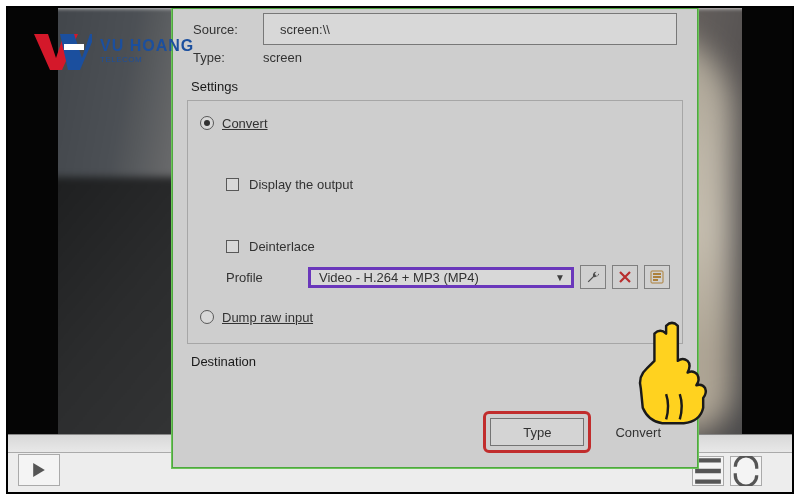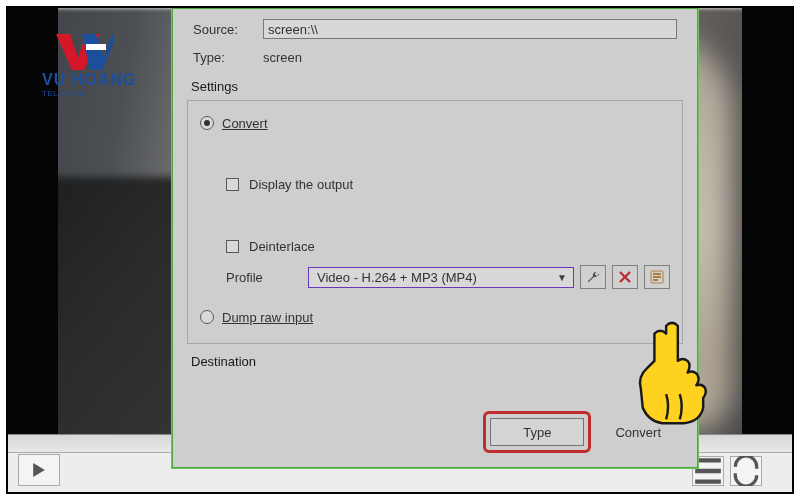--- a/index.html
+++ b/index.html
@@ -95,24 +95,24 @@
   .dialog {
     position:relative;
     width:100%; height:100%;
     color:#222;
     padding:0 14px;
   }
   .row { display:flex; align-items:center; height:28px; gap:10px; }
   .label { width:60px; text-align:left; color:#222; }
   .source-area { padding:6px 6px 0 6px; }
   .input {
-    flex:1; height:20px;
+    flex:1; height:32px;
     border:1px solid #7f7f7f;
     background:#fff;
-    padding:2px 4px;
+    padding:2px 16px;
     font: inherit;
     color:#222;
   }
   .input.wide { flex:1; }
   .section-title { margin:8px 0 6px 4px; color:#000000; }
   .groupbox {
     border:1px solid #bcbcbc;
     padding:10px 12px 14px 12px;
     position:relative;
     margin-bottom:10px;
@@ -128,21 +128,21 @@
   .checkbox {
     width:13px; height:13px;
     border:1px solid #555; background:#fff;
     flex:0 0 auto;
   }
   .indent { margin-left:26px; display:flex; align-items:center; gap:10px; height:26px;margin-top:36px; }
   .profile-row { display:flex; align-items:center; gap:6px; margin-left:26px; margin-top:6px; }
   .profile-label { width:76px; }
   .combo {
     flex:1; height:21px;
-    border:1px solid #6d28d9;
+    border:3px solid #6d28d9;
     background:#fff;
     display:flex; align-items:center; justify-content:space-between;
     padding:0 6px 0 8px;
   }
   .combo .arrow { font-size:10px; color:#333; }
   .icon-btn {
     width:26px; height:24px;
     border:1px solid #888; background:#f4f4f4;
     display:flex; align-items:center; justify-content:center;
   }
@@ -186,21 +186,20 @@
     width:78px; height:110px;
     pointer-events:none;
     z-index:50;
   }
   
   .logo {
     position:absolute;
     left:26px; top:22px;
     display:flex; align-items:center;
     z-index:60;
-    flex-direction:column;
   }
   .logo-text { margin-left:8px; display:flex; flex-direction:column; line-height:1; }
   .logo-text .t1 { font-weight:800; color:#1b4f9e; letter-spacing:1px; font-size:16px; }
   .logo-text .t2 { font-size:8px; color:#1b4f9e; letter-spacing:0.5px; margin-top:2px; }
 </style>
 </head>
 <body>
 
 <div class="frame">
   <div class="bg"></div>

